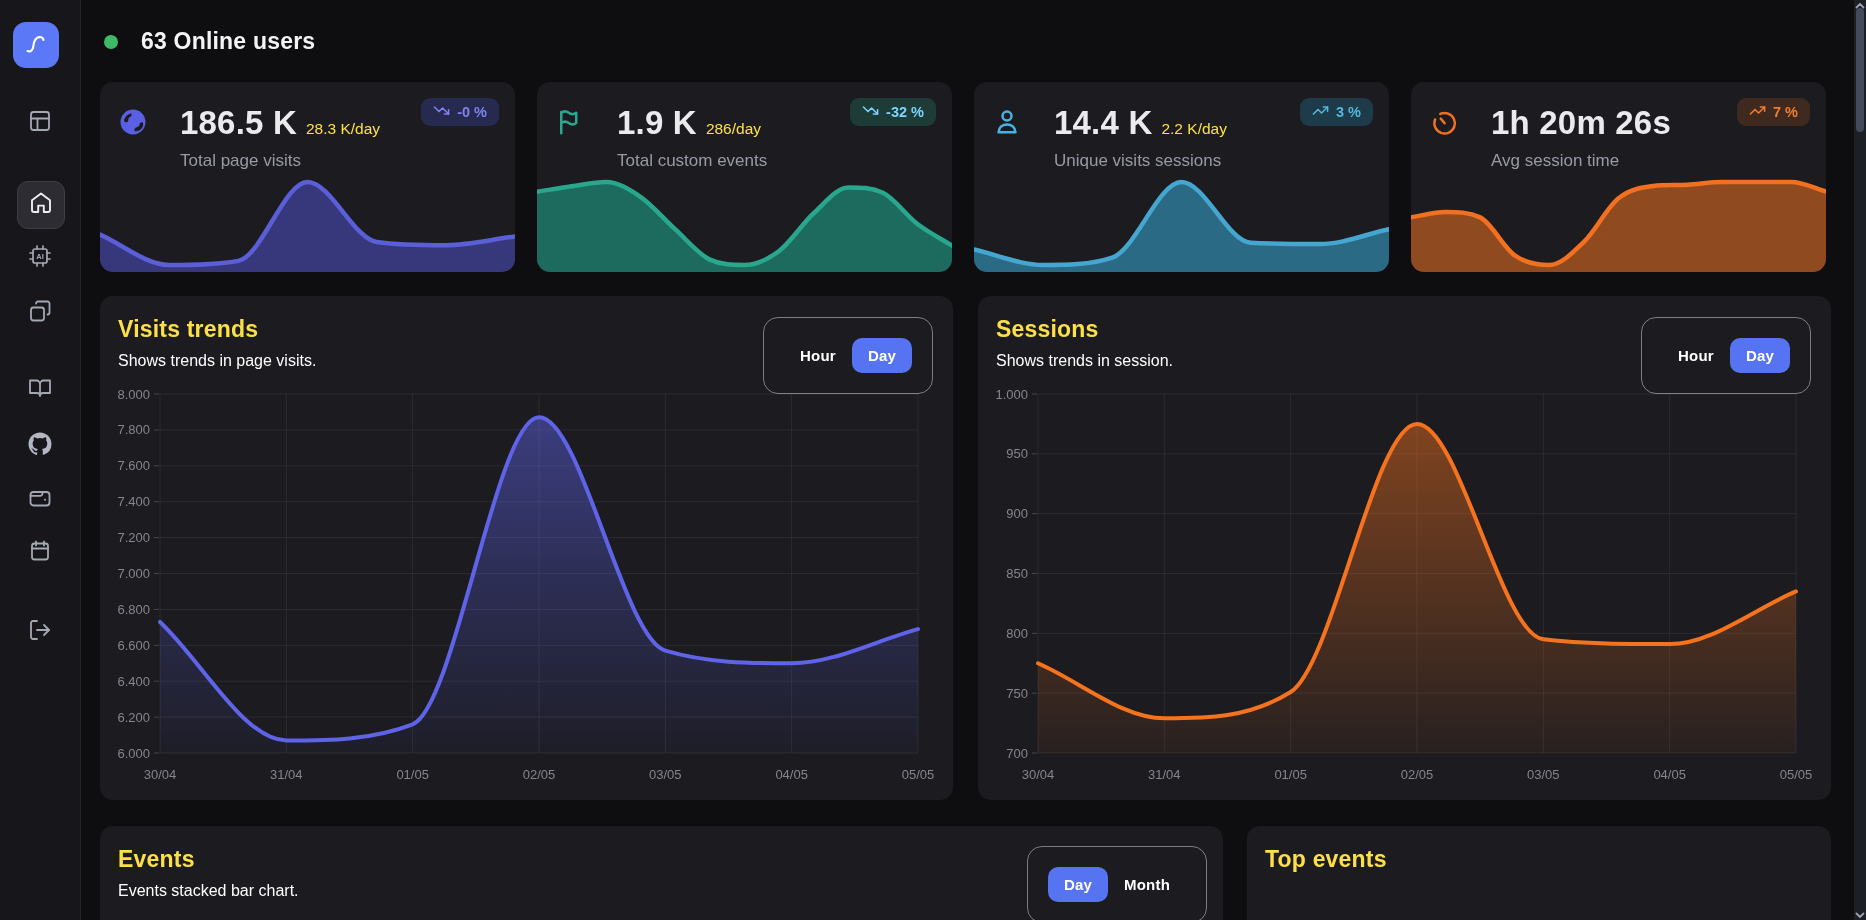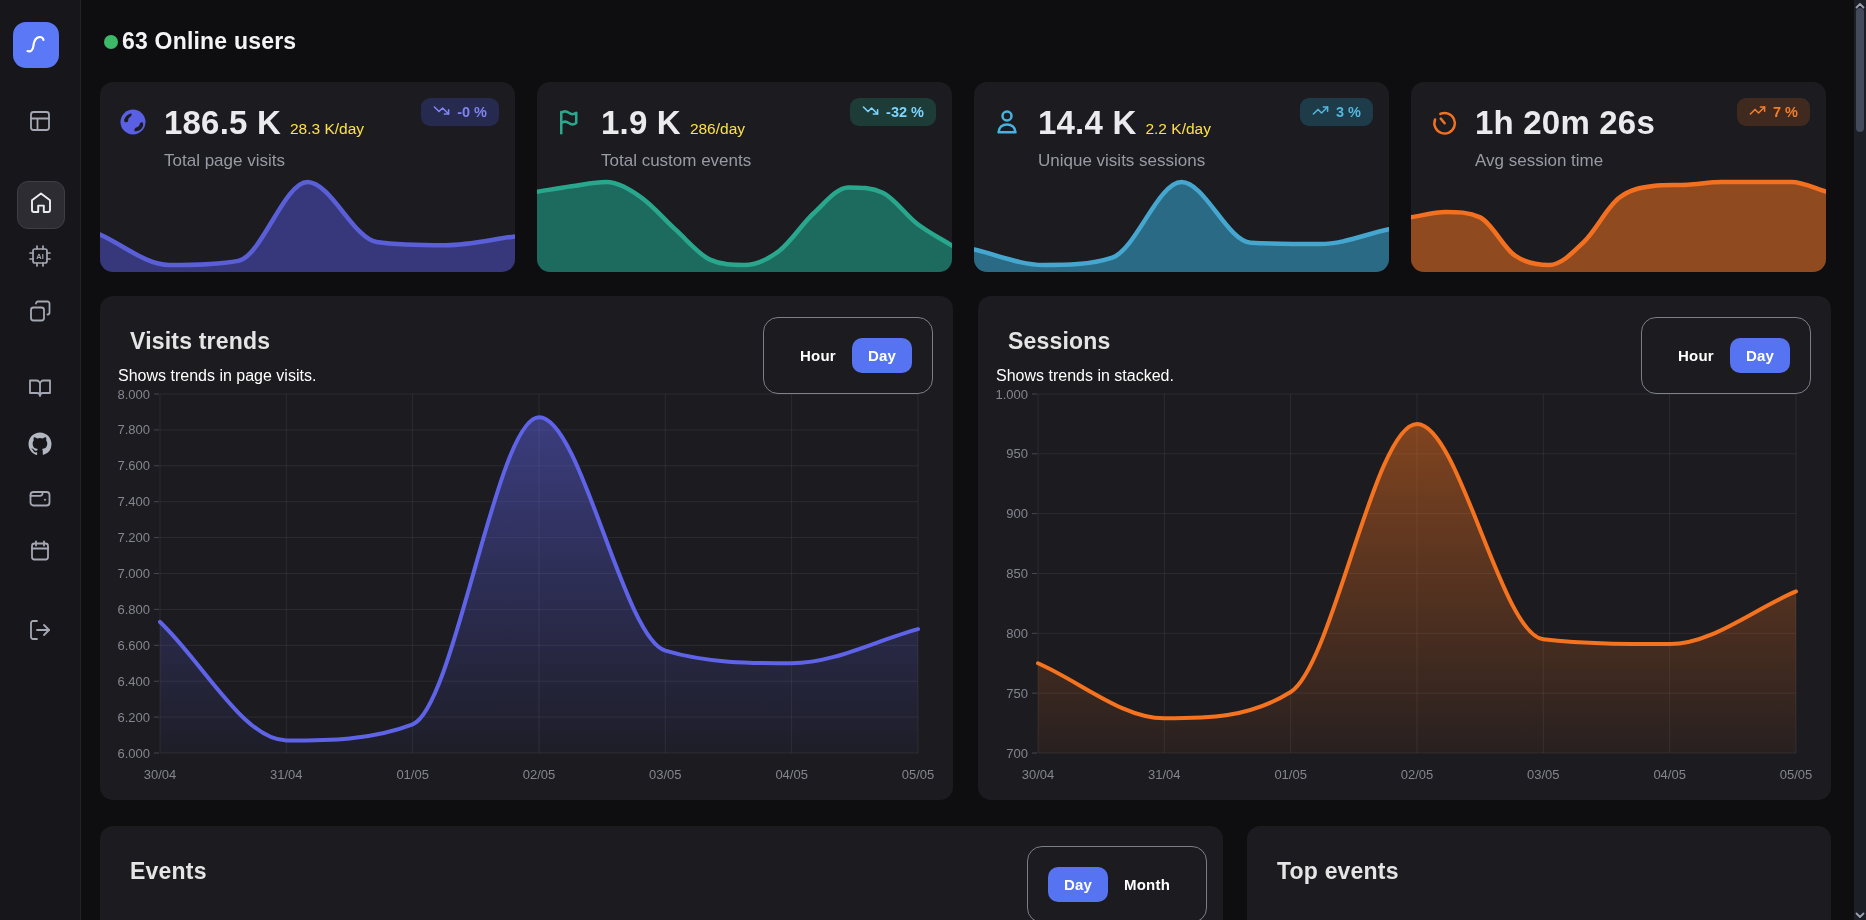--- a/index.html
+++ b/index.html
@@ -7,43 +7,43 @@
 
   
   .sidebar{position:absolute;left:0;top:0;bottom:0;width:80px;background:#17171b;border-right:1px solid #232329;z-index:5;}
   .logo-btn{position:absolute;left:13px;top:22px;width:46px;height:46px;border-radius:13px;background:#5b79f7;display:flex;align-items:center;justify-content:center;cursor:pointer;}
   .si{position:absolute;left:28px;width:24px;height:24px;color:#a4a8b4;cursor:pointer;display:flex;align-items:center;justify-content:center;}
   .si svg{width:24px;height:24px;}
   .active-box{position:absolute;left:17px;top:181px;width:46px;height:46px;background:#2c2c32;border:1px solid #3e3e45;border-radius:11px;display:flex;align-items:center;justify-content:center;color:#eceef2;cursor:pointer;}
   .active-box svg{width:24px;height:24px;}
 
   
-  .online{position:absolute;left:104px;top:28px;display:flex;align-items:center;gap:4px;text-align:center;}
+  .online{position:absolute;left:104px;top:28px;display:flex;align-items:center;gap:23px;text-align:center;}
   .online-dot{width:14px;height:14px;border-radius:50%;background:#3dba67;}
   .online-label{font-size:23px;font-weight:700;color:#f4f4f7;letter-spacing:.2px;}
 
   
   .card{position:absolute;top:82px;width:415px;height:190px;background:#1b1b20;border-radius:13px;overflow:hidden;}
   .card-head{position:relative;padding:22px 16px 0 18px;display:flex;align-items:flex-start;}
   .stat-icon{width:30px;height:30px;margin-top:3px;flex:none;}
   .stat-icon svg{width:30px;height:30px;}
-  .stat-text{margin-left:16px;}
+  .stat-text{margin-left:32px;}
   .stat-value-row{display:flex;align-items:baseline;gap:9px;}
   .stat-value{font-size:33px;font-weight:600;color:#ebebee;letter-spacing:.2px;}
   .stat-rate{font-size:15.5px;color:#fde047;}
   .stat-label{font-size:17px;color:#989aa4;margin-top:9px;}
   .badge{position:absolute;right:16px;top:16px;display:flex;align-items:center;gap:7px;padding:4px 12px;border-radius:9px;font-size:14.5px;font-weight:600;}
   .badge svg{width:17px;height:17px;}
   .spark{position:absolute;left:0;bottom:0;width:415px;height:100px;display:block;}
 
   
   .panel{position:absolute;background:#1b1b20;border-radius:13px;}
   .panel.top{top:296px;width:853px;height:504px;}
   .panel-head{position:relative;padding:20px 20px 0 18px;}
-  .panel-title{margin:12px;font-size:23px;font-weight:700;color:#e5e5e5;letter-spacing:.2px;}
+  .panel-title{margin:0;font-size:23px;font-weight:700;color:#fde047;letter-spacing:.2px;}
   .panel-sub{margin:9px 0 0 0;font-size:16px;color:#ffffff;}
   .toggle{position:absolute;right:20px;top:21px;display:flex;align-items:center;padding:20px;border:1px solid rgba(203,207,218,.55);border-radius:15px;background:transparent;}
   .opt{background:none;border:none;color:#fff;font-family:inherit;font-size:15px;font-weight:700;padding:9px 16px;border-radius:10px;cursor:pointer;letter-spacing:.2px;}
   .opt.active{background:#5674f1;}
   .bigchart{position:absolute;left:12px;top:90px;width:829px;height:402px;display:block;}
   svg text{font-family:"Liberation Sans",sans-serif;}
 
   
   .panel.bottom{top:826px;height:260px;}
   .panel.bottom .toggle{top:20px;right:16px;}
@@ -334,21 +334,21 @@
         <line x1="806" y1="8" x2="806" y2="367" stroke="rgba(255,255,255,0.07)" stroke-width="1"></line>
         <text x="806" y="393" text-anchor="middle" font-size="13" fill="#84858e">05/05</text>
         <path d="M 48 235.965 C 90.11111111111111 275.455, 132.2222222222222 354.435, 174.33333333333331 354.435 C 216.44444444444443 354.435, 258.55555555555554 354.435, 300.66666666666663 338.28000000000003 C 342.77777777777777 322.12500000000006, 384.88888888888886 31.33499999999998, 427 31.33499999999998 C 469.1111111111111 31.33499999999998, 511.2222222222222 252.12, 553.3333333333333 264.685 C 595.4444444444443 277.25, 637.5555555555555 277.25, 679.6666666666666 277.25 C 721.7777777777777 277.25, 763.8888888888889 254.51333333333335, 806 243.145 L 806 367 L 48 367 Z" fill="url(#grad0)"></path>
         <path d="M 48 235.965 C 90.11111111111111 275.455, 132.2222222222222 354.435, 174.33333333333331 354.435 C 216.44444444444443 354.435, 258.55555555555554 354.435, 300.66666666666663 338.28000000000003 C 342.77777777777777 322.12500000000006, 384.88888888888886 31.33499999999998, 427 31.33499999999998 C 469.1111111111111 31.33499999999998, 511.2222222222222 252.12, 553.3333333333333 264.685 C 595.4444444444443 277.25, 637.5555555555555 277.25, 679.6666666666666 277.25 C 721.7777777777777 277.25, 763.8888888888889 254.51333333333335, 806 243.145" fill="none" stroke="#5f63e8" stroke-width="4" stroke-linecap="round" stroke-linejoin="round"></path>
       </svg>
   </section>
 
   <section class="panel top" style="left:978px">
     <div class="panel-head">
       <h2 class="panel-title">Sessions</h2>
-      <p class="panel-sub">Shows trends in stacked.</p>
+      <p class="panel-sub">Shows trends in session.</p>
       <div class="toggle">
         <button class="opt">Hour</button>
         <button class="opt active">Day</button>
       </div>
     </div>
     <svg class="bigchart" id="chart-sessions" viewBox="0 0 829 402">
         <defs>
           <linearGradient id="grad1" x1="0" y1="8" x2="0" y2="367" gradientUnits="userSpaceOnUse">
             <stop offset="0%" stop-color="rgba(245,115,31,0.50)"></stop>
             <stop offset="100%" stop-color="rgba(245,115,31,0.06)"></stop>
@@ -390,20 +390,21 @@
         <line x1="806" y1="8" x2="806" y2="367" stroke="rgba(255,255,255,0.07)" stroke-width="1"></line>
         <text x="806" y="393" text-anchor="middle" font-size="13" fill="#84858e">05/05</text>
         <path d="M 48 277.25 C 90.11111111111111 295.5988888888889, 132.2222222222222 332.2966666666667, 174.33333333333331 332.2966666666667 C 216.44444444444443 332.2966666666667, 258.55555555555554 332.2966666666667, 300.66666666666663 305.96999999999997 C 342.77777777777777 279.64333333333326, 384.88888888888886 37.91666666666668, 427 37.91666666666668 C 469.1111111111111 37.91666666666668, 511.2222222222222 248.52999999999997, 553.3333333333333 253.31666666666666 C 595.4444444444443 258.10333333333335, 637.5555555555555 258.10333333333335, 679.6666666666666 258.10333333333335 C 721.7777777777777 258.10333333333335, 763.8888888888889 223.00111111111113, 806 205.45000000000002 L 806 367 L 48 367 Z" fill="url(#grad1)"></path>
         <path d="M 48 277.25 C 90.11111111111111 295.5988888888889, 132.2222222222222 332.2966666666667, 174.33333333333331 332.2966666666667 C 216.44444444444443 332.2966666666667, 258.55555555555554 332.2966666666667, 300.66666666666663 305.96999999999997 C 342.77777777777777 279.64333333333326, 384.88888888888886 37.91666666666668, 427 37.91666666666668 C 469.1111111111111 37.91666666666668, 511.2222222222222 248.52999999999997, 553.3333333333333 253.31666666666666 C 595.4444444444443 258.10333333333335, 637.5555555555555 258.10333333333335, 679.6666666666666 258.10333333333335 C 721.7777777777777 258.10333333333335, 763.8888888888889 223.00111111111113, 806 205.45000000000002" fill="none" stroke="#f5731f" stroke-width="4" stroke-linecap="round" stroke-linejoin="round"></path>
       </svg>
   </section>
 
   <section class="panel bottom" style="left:100px;width:1123px">
     <div class="panel-head">
       <h2 class="panel-title">Events</h2>
+      <p class="panel-sub">Events stacked bar chart.</p>
       <div class="toggle">
         <button class="opt active">Day</button>
         <button class="opt">Month</button>
       </div>
     </div>
   </section>
 
   <section class="panel bottom" style="left:1247px;width:584px">
     <div class="panel-head">
       <h2 class="panel-title">Top events</h2>

